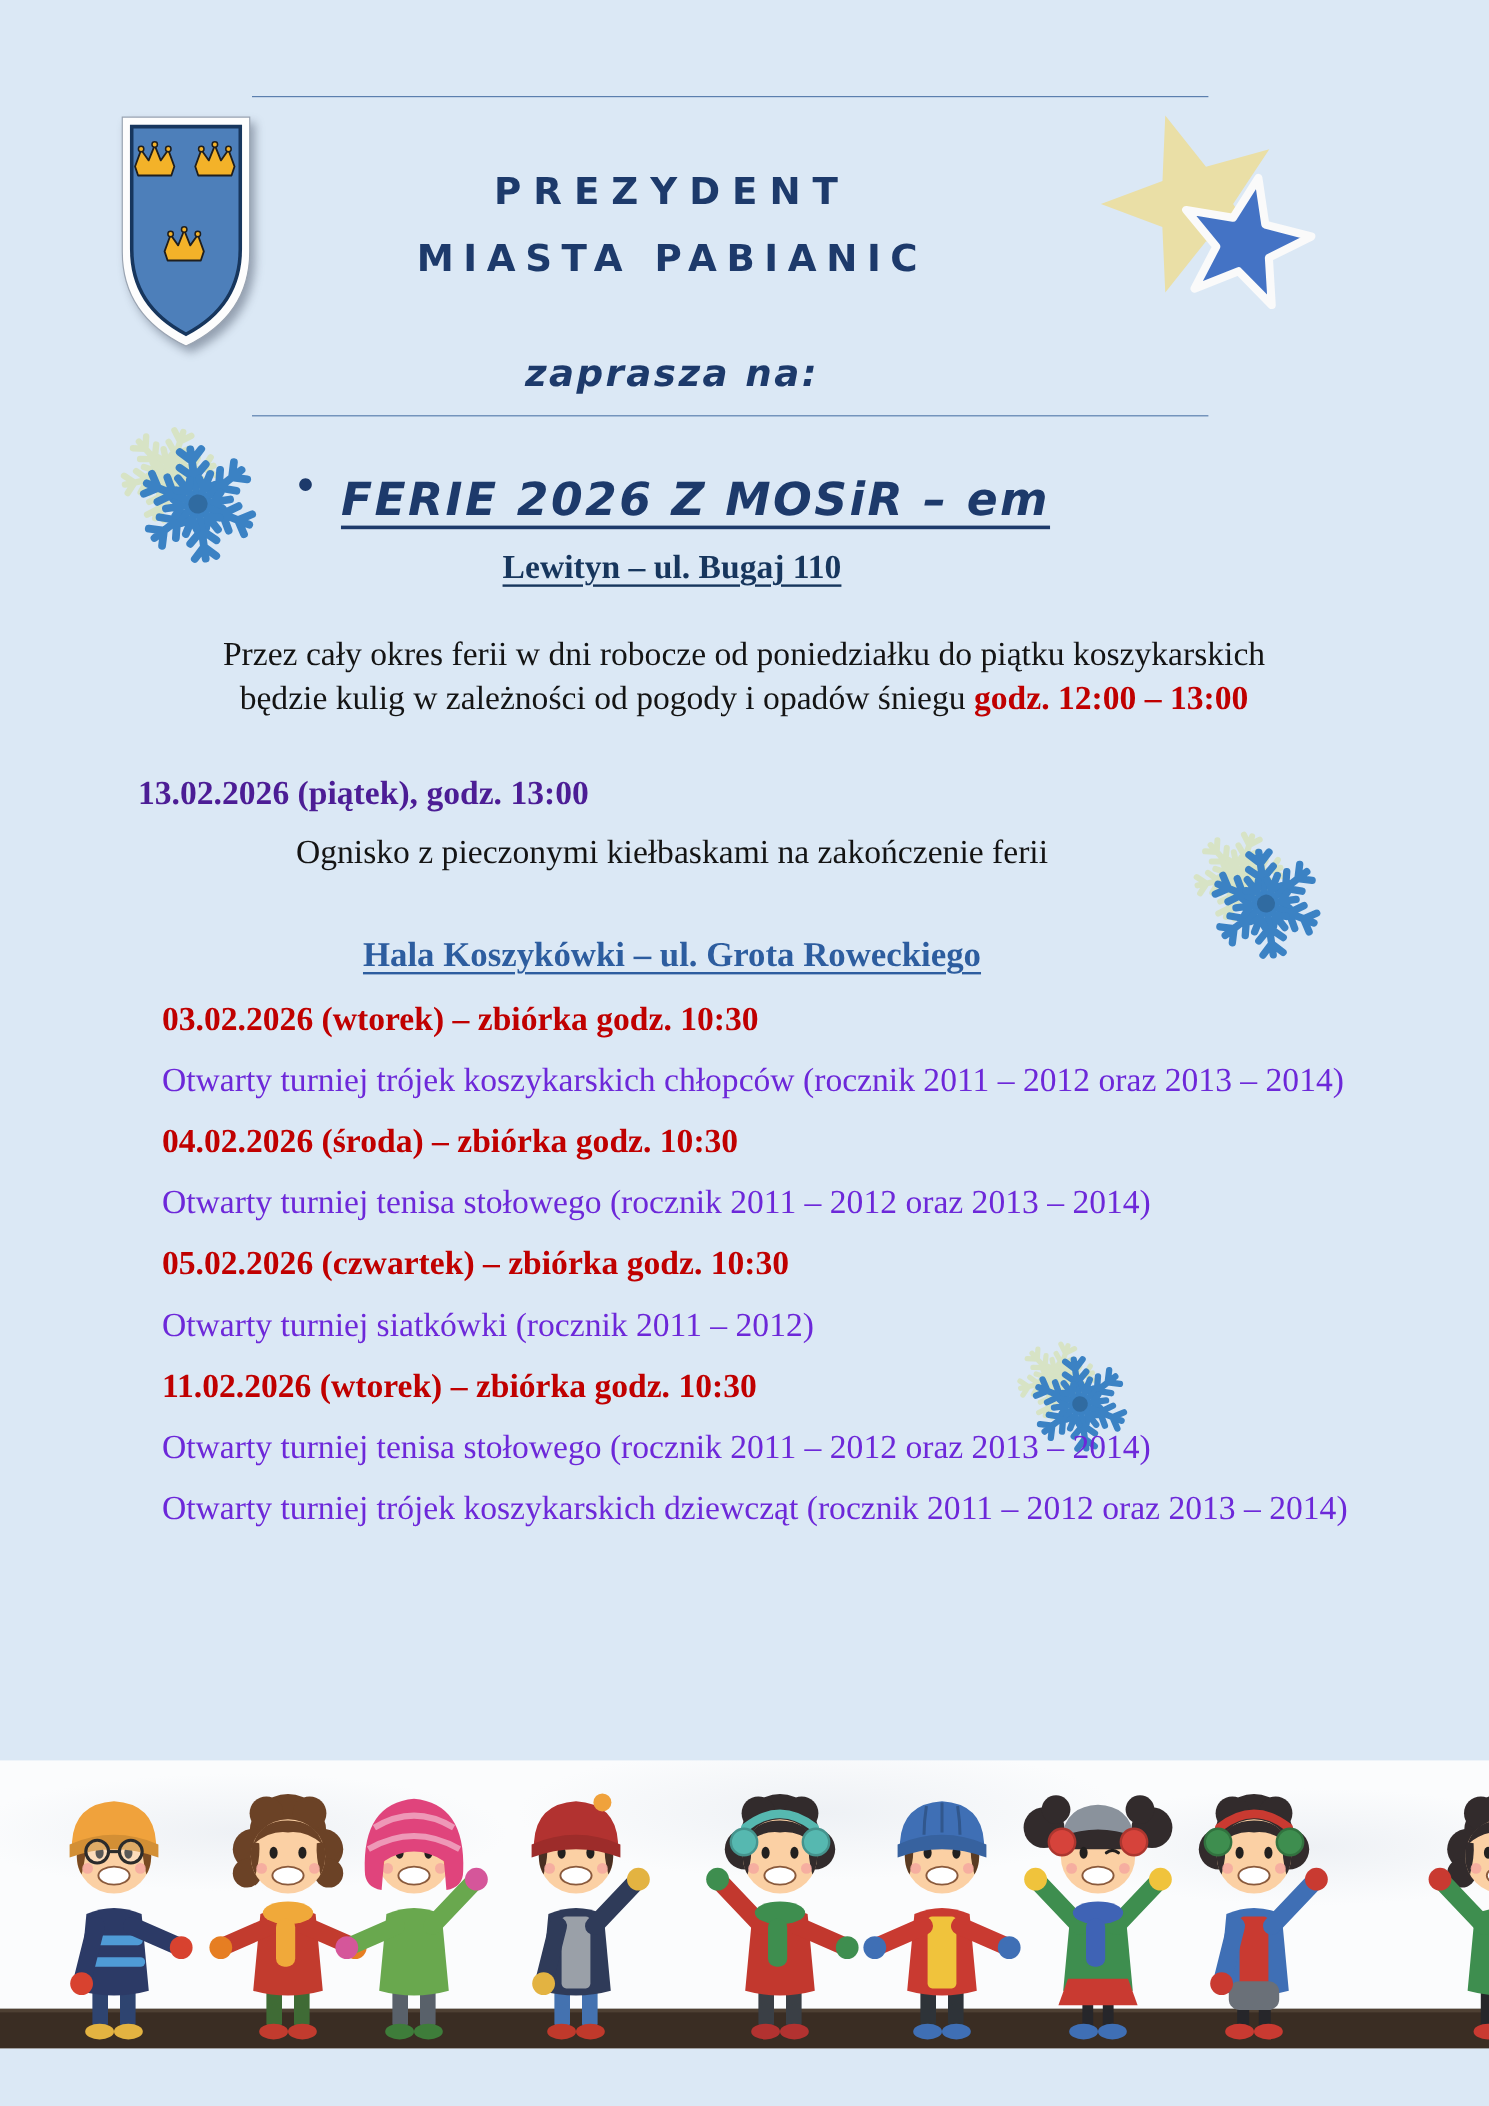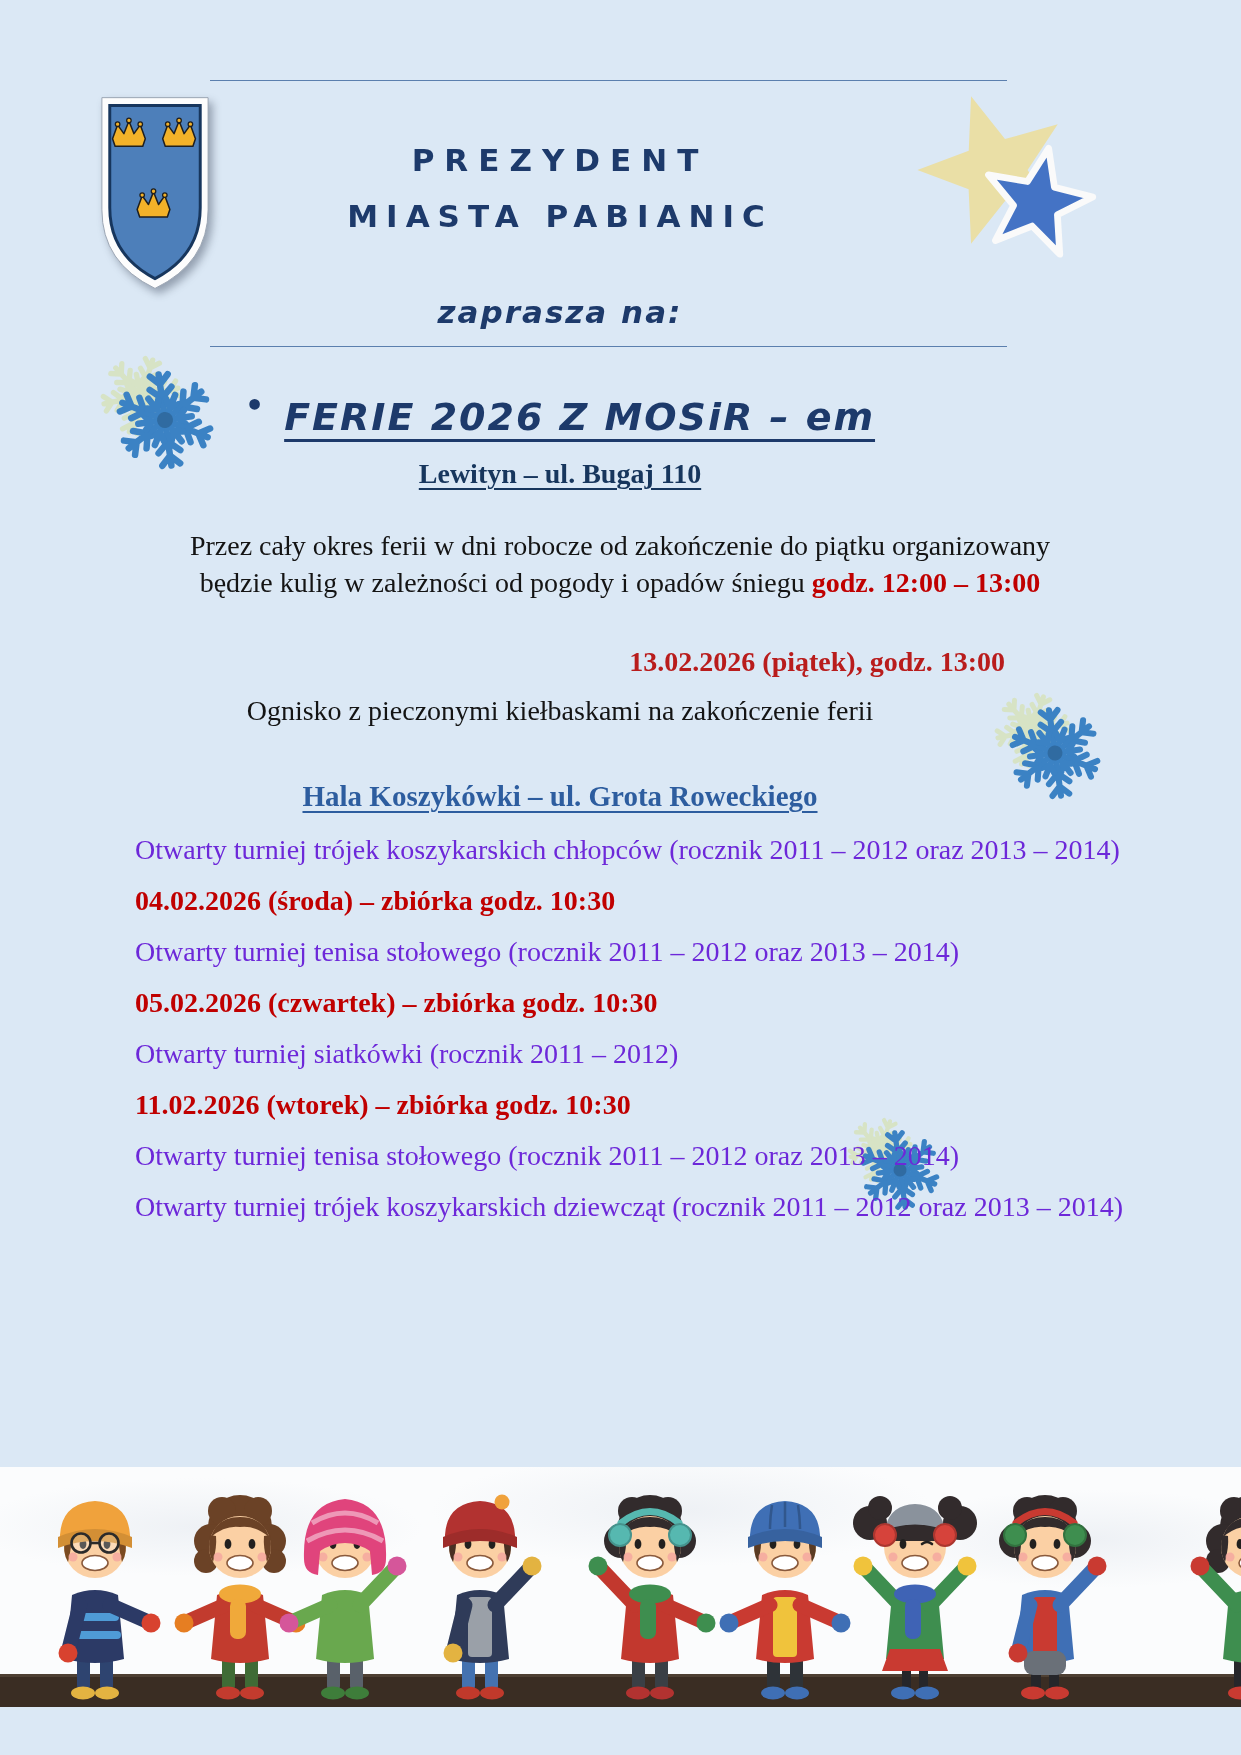--- a/index.html
+++ b/index.html
@@ -33,22 +33,22 @@
   .event-title-row{top:388px;font-size:38px;font-style:italic;letter-spacing:2px;}
   .event-bullet{display:inline-block;vertical-align:14px;font-size:30px;margin-right:18px;font-style:normal;}
   .event-title{text-decoration:underline;text-decoration-thickness:3px;text-underline-offset:9px;}
 
   .venue1-name{position:absolute;left:115px;width:890px;top:458px;text-align:center;
     font-size:28px;font-weight:700;color:#17365d;
     text-decoration:underline;text-decoration-thickness:2px;text-underline-offset:5px;}
   .venue1-desc{position:absolute;left:115px;width:1010px;top:527px;text-align:center;
     font-size:28px;line-height:37px;color:#141414;}
   .red{color:#c00000;font-weight:700;}
-  .event1-date{position:absolute;left:115px;width:890px;top:646px;text-align:right;
-    font-size:28px;font-weight:700;color:#b91c1c;}
+  .event1-date{position:absolute;left:115px;width:890px;top:646px;text-align:left;
+    font-size:28px;font-weight:700;color:#4c1d95;}
   .event1-desc{position:absolute;left:115px;width:890px;top:695px;text-align:center;
     font-size:28px;color:#141414;}
   .venue2-name{position:absolute;left:115px;width:890px;top:780px;text-align:center;
     font-size:29px;font-weight:700;color:#2d5d9f;
     text-decoration:underline;text-decoration-thickness:2px;text-underline-offset:5px;}
 
   .schedule{position:absolute;left:135px;top:824px;width:990px;font-size:28px;line-height:51px;}
   .schedule .date{color:#c00000;font-weight:700;}
   .schedule .desc{color:#6d28d9;}
 
@@ -358,30 +358,31 @@
         </g>
       </svg></div>
 
   <div class="center-col hand event-title-row">
     <span class="event-bullet">•</span><span class="event-title">FERIE 2026 Z MOSiR – em</span>
   </div>
 
   <div class="venue1-name">Lewityn – ul. Bugaj 110</div>
 
   <div class="venue1-desc">
-    <span>Przez cały okres ferii w dni robocze od zakończenie do piątku organizowany</span><br>
+    <span>Przez cały okres ferii w dni robocze od poniedziałku do piątku koszykarskich</span><br>
     <span>będzie kulig w zależności od pogody i opadów śniegu </span><span class="red">godz. 12:00 – 13:00</span>
   </div>
 
   <div class="event1-date">13.02.2026 (piątek), godz. 13:00</div>
   <div class="event1-desc">Ognisko z pieczonymi kiełbaskami na zakończenie ferii</div>
 
   <div class="venue2-name">Hala Koszykówki – ul. Grota Roweckiego</div>
 
   <div class="schedule" id="schedule">
+      <div class="date">03.02.2026 (wtorek) – zbiórka godz. 10:30</div>
       <div class="desc">Otwarty turniej trójek koszykarskich chłopców (rocznik 2011 – 2012 oraz 2013 – 2014)</div>
       <div class="date">04.02.2026 (środa) – zbiórka godz. 10:30</div>
       <div class="desc">Otwarty turniej tenisa stołowego (rocznik 2011 – 2012 oraz 2013 – 2014)</div>
       <div class="date">05.02.2026 (czwartek) – zbiórka godz. 10:30</div>
       <div class="desc">Otwarty turniej siatkówki (rocznik 2011 – 2012)</div>
       <div class="date">11.02.2026 (wtorek) – zbiórka godz. 10:30</div>
       <div class="desc">Otwarty turniej tenisa stołowego (rocznik 2011 – 2012 oraz 2013 – 2014)</div>
       <div class="desc">Otwarty turniej trójek koszykarskich dziewcząt (rocznik 2011 – 2012 oraz 2013 – 2014)</div>
     </div>
 

